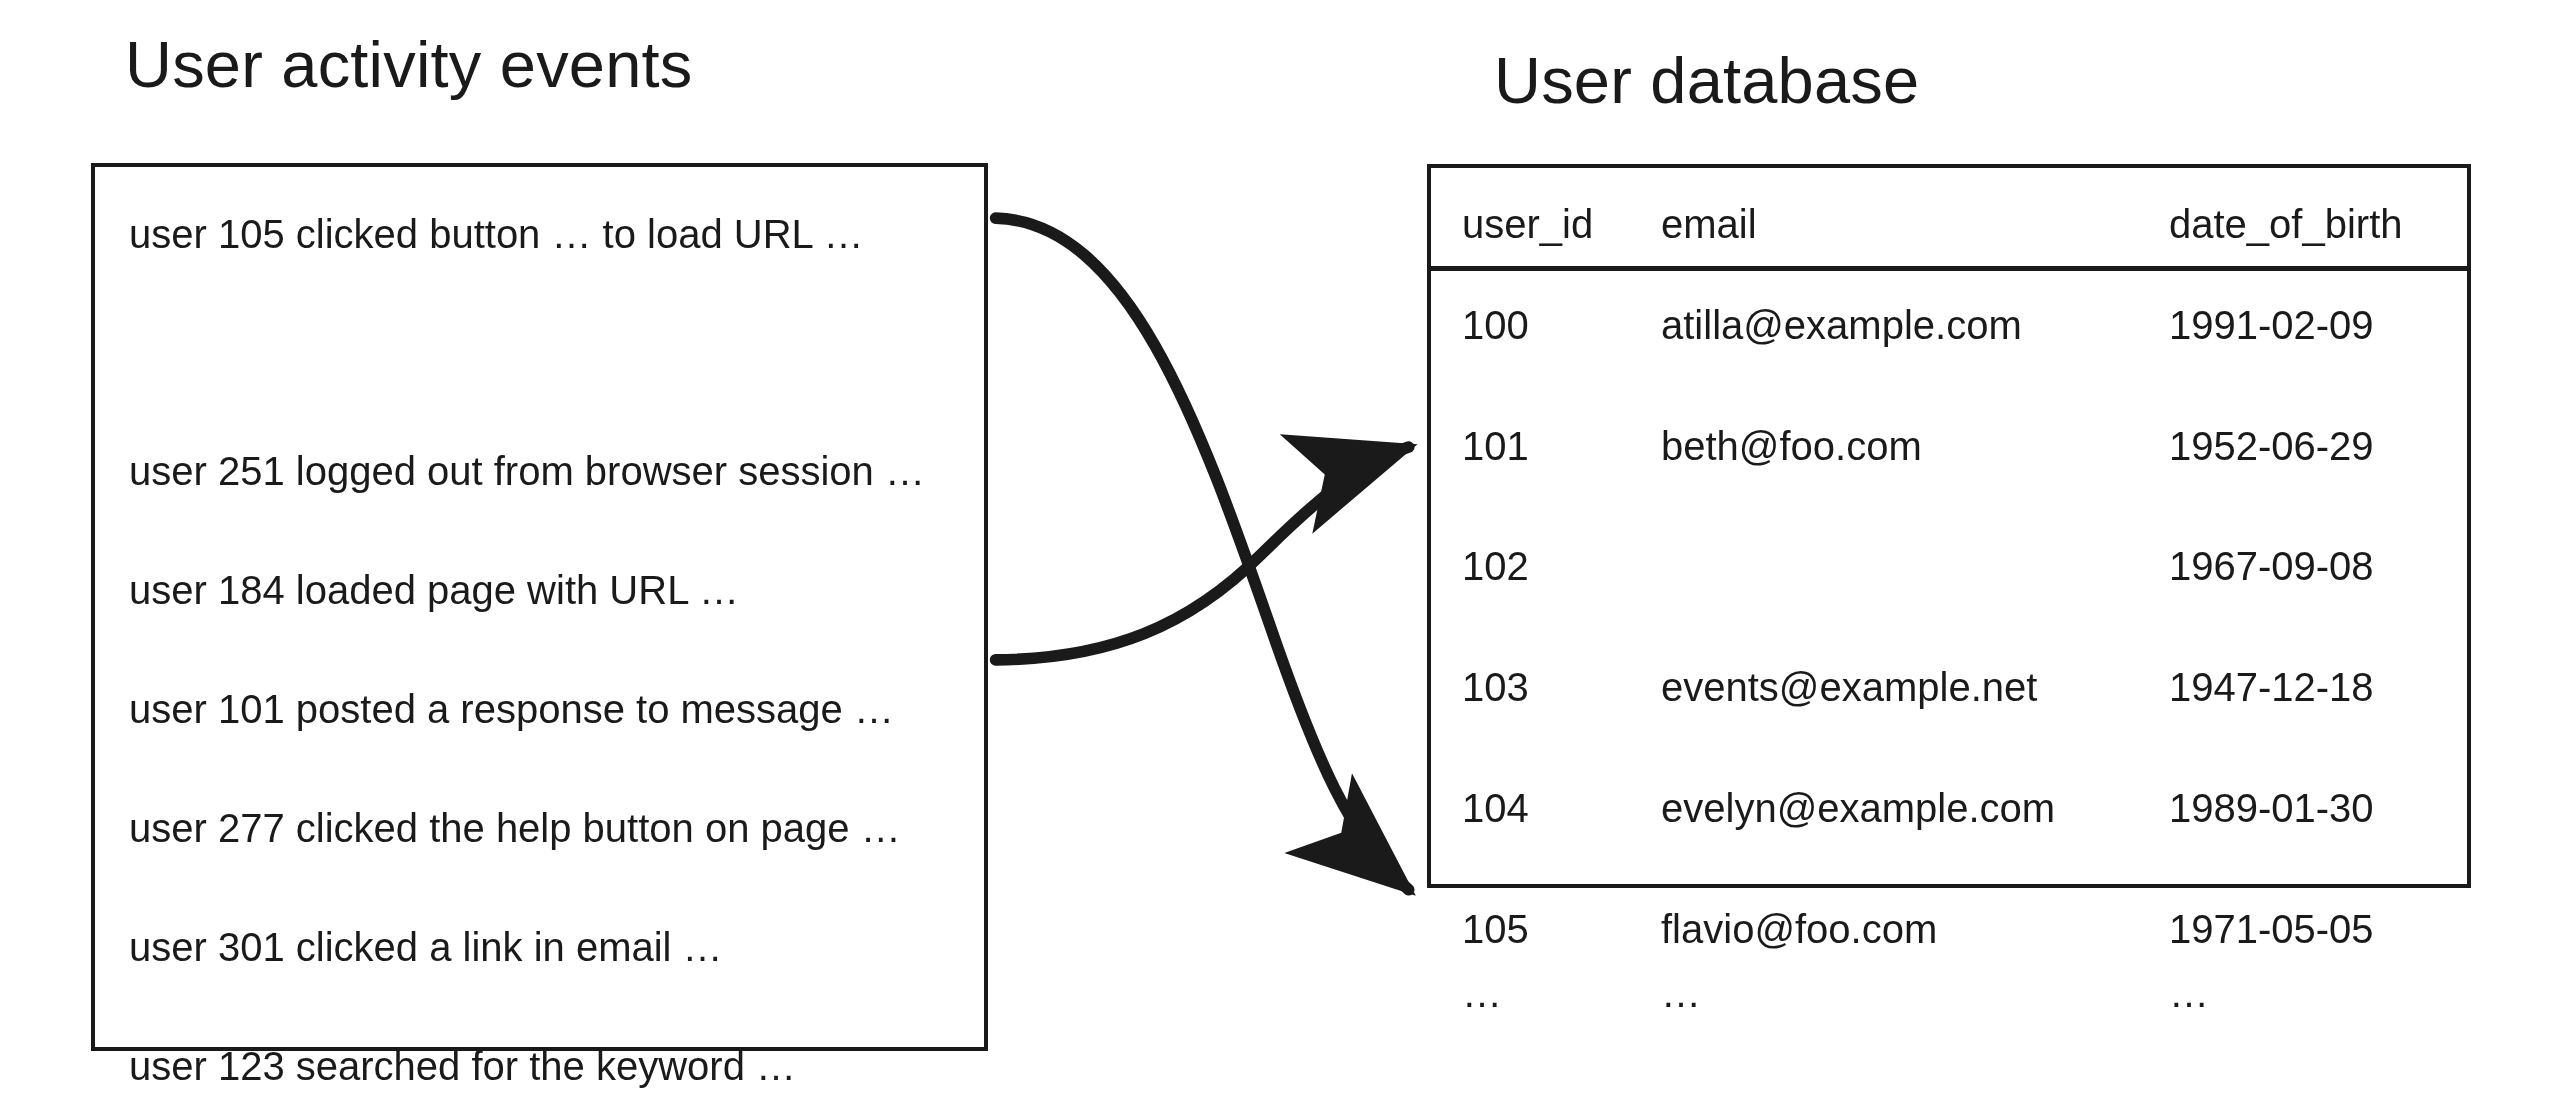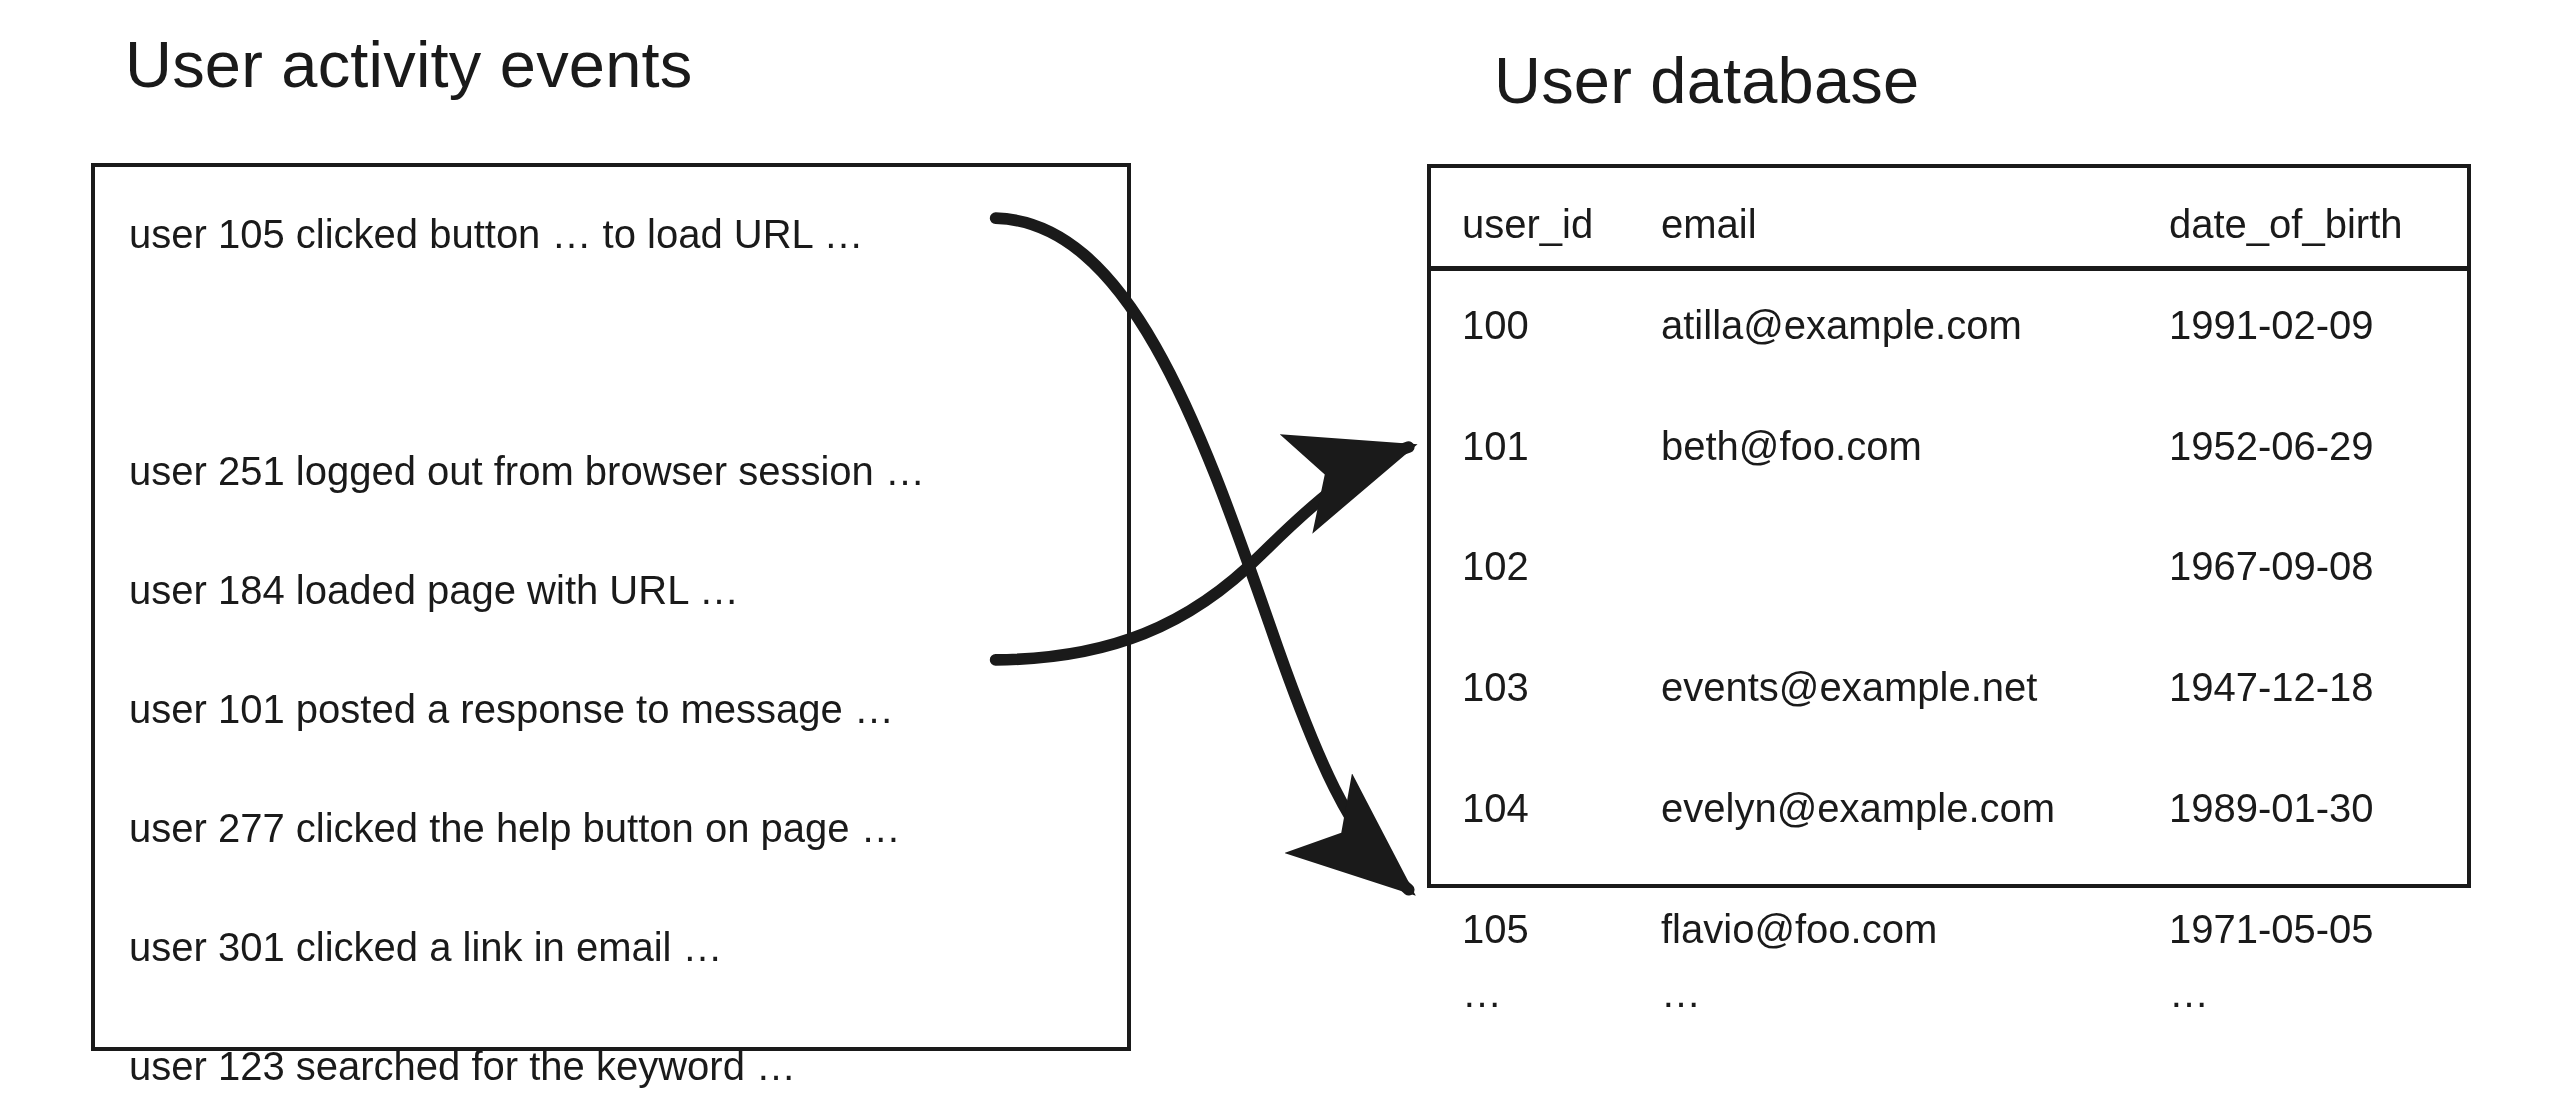--- a/index.html
+++ b/index.html
@@ -28,21 +28,21 @@
     white-space: nowrap;
   }
   #events-title { left: 125px; top: 32px; }
   #db-title     { left: 1467px; top: 48px; margin-left: 27px; }
 
   
   #events-box {
     position: absolute;
     left: 91px;
     top: 163px;
-    width: 1040px;
+    width: 897px;
     height: 888px;
     border: 4.5px solid #1a1a1a;
     box-sizing: border-box;
     background: #ffffff;
   }
   #events-list {
     position: absolute;
     left: 0; top: 0;
     width: 100%; height: 100%;
   }

